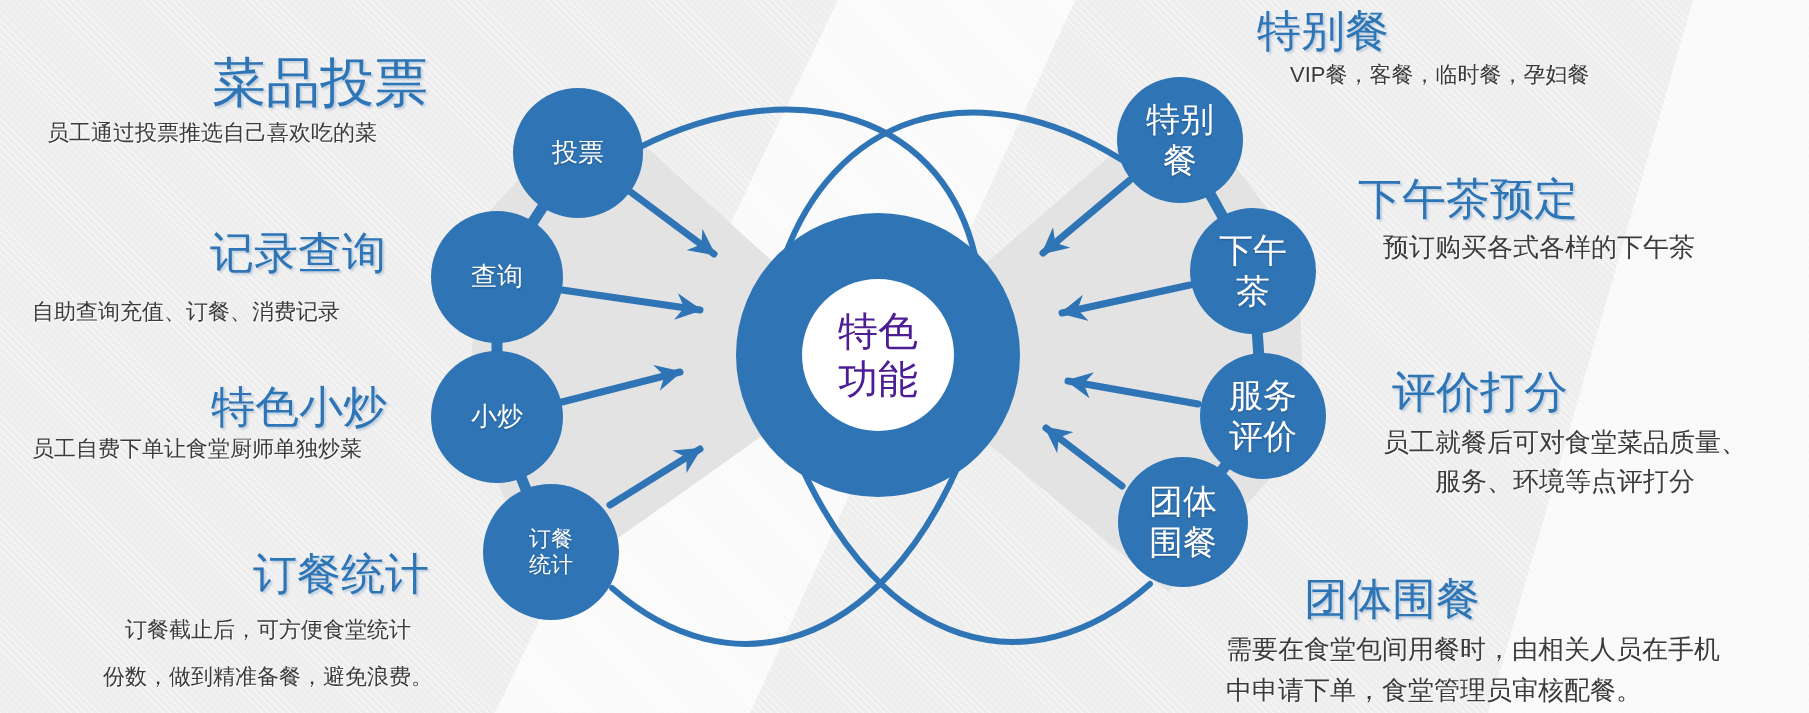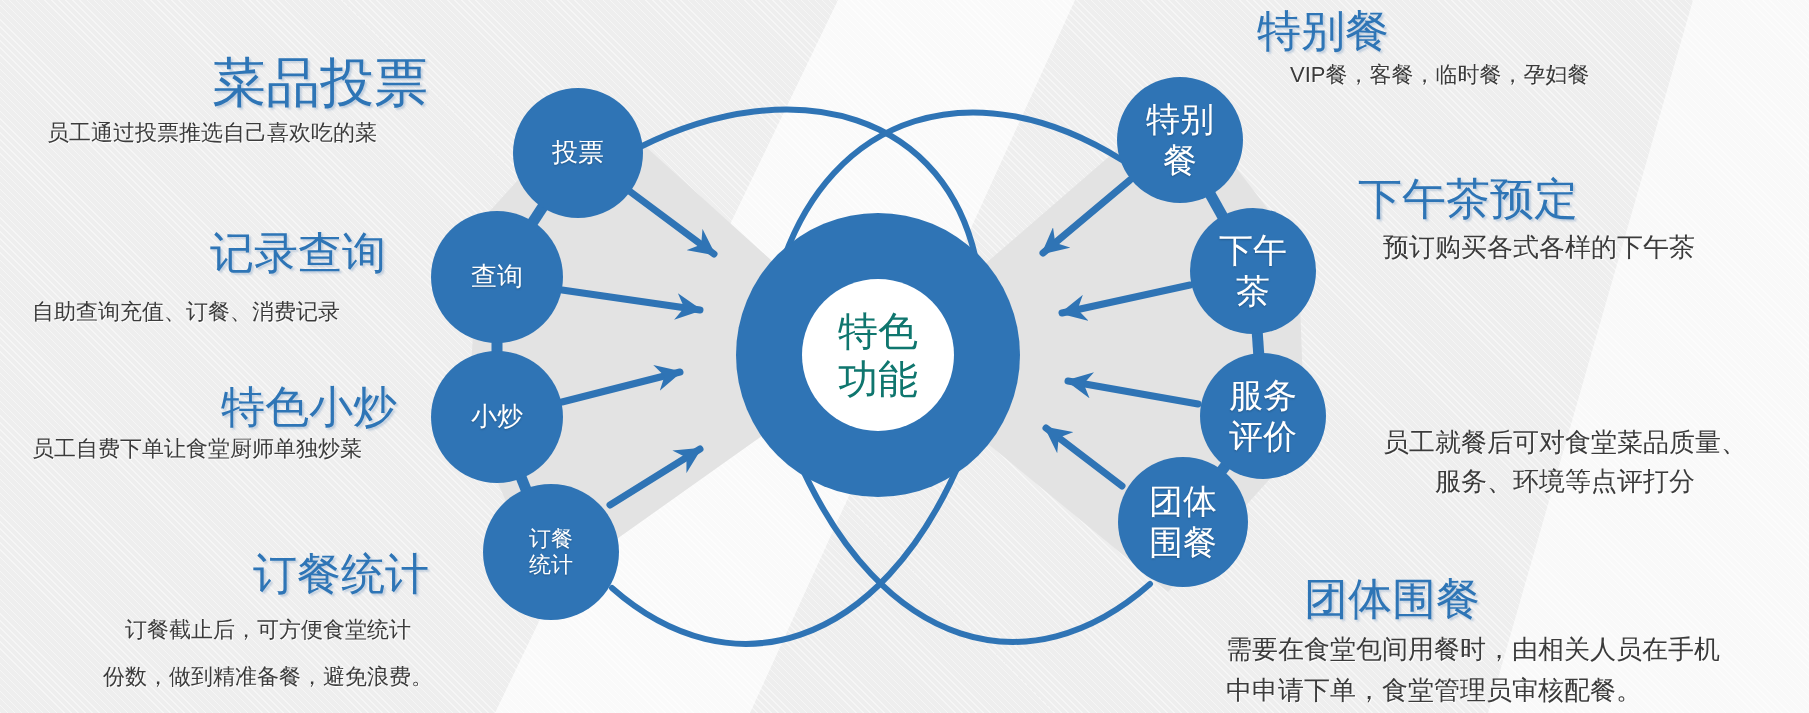--- a/index.html
+++ b/index.html
@@ -29,21 +29,21 @@
   #center-node{
     position:absolute;z-index:2;
     left:736px;top:213px;width:284px;height:284px;
     border-radius:50%;background:#2F74B5;
     display:flex;align-items:center;justify-content:center;
   }
   #center-inner{
     width:152px;height:152px;border-radius:50%;
     background:#ffffff;
     display:flex;align-items:center;justify-content:center;
-    color:#0f766e;font-size:40px;line-height:1.2;text-align:center;
+    color:#4c1d95;font-size:40px;line-height:1.2;text-align:center;
     white-space:pre-line;
   }
   .heading{
     position:absolute;z-index:4;
     color:#2E75B6;font-size:44px;line-height:1.05;white-space:nowrap;
     text-shadow:2px 2px 2px rgba(110,145,190,.35);
   }
   .heading.big{font-size:54px;}
   .desc{
     position:absolute;z-index:4;
@@ -118,33 +118,34 @@
 评价</div>
   <div class="node" style="left:1118px;top:457px;width:130px;height:130px;font-size:34px;">团体
 围餐</div>
 
   <div class="heading big" style="left:212px;top:54px;">菜品投票</div>
   <div class="desc" style="left:47px;top:120px;font-family:Liberation Mono, monospace;">员工通过投票推选自己喜欢吃的菜</div>
 
   <div class="heading" style="left:210px;top:230px;">记录查询</div>
   <div class="desc" style="left:32px;top:297px;">自助查询充值、订餐、消费记录</div>
 
-  <div class="heading" style="left:221px;top:384px;">特色小炒</div>
+  <div class="heading" style="left:211px;top:384px;">特色小炒</div>
   <div class="desc" style="left:32px;top:434px;">员工自费下单让食堂厨师单独炒菜</div>
 
   <div class="heading" style="left:253px;top:551px;">订餐统计</div>
   <div class="desc center-text" style="left:58px;top:606px;width:420px;line-height:47px;">订餐截止后，可方便食堂统计
 份数，做到精准备餐，避免浪费。</div>
 
   <div class="heading" style="left:1257px;top:8px;">特别餐</div>
   <div class="desc" style="left:1290px;top:60px;">VIP餐，客餐，临时餐，孕妇餐</div>
 
   <div class="heading" style="left:1358px;top:176px;">下午茶预定</div>
   <div class="desc small" style="left:1383px;top:230px;">预订购买各式各样的下午茶</div>
 
+  <div class="heading" style="left:1392px;top:369px;">评价打分</div>
   <div class="desc small" style="left:1383px;top:423px;line-height:39px;text-align:center;">员工就餐后可对食堂菜品质量、
 服务、环境等点评打分</div>
 
   <div class="heading" style="left:1304px;top:576px;">团体围餐</div>
   <div class="desc small" style="left:1226px;top:629px;line-height:41px;">需要在食堂包间用餐时，由相关人员在手机
 中申请下单，食堂管理员审核配餐。</div>
 
 </div>
 
 </body></html>

